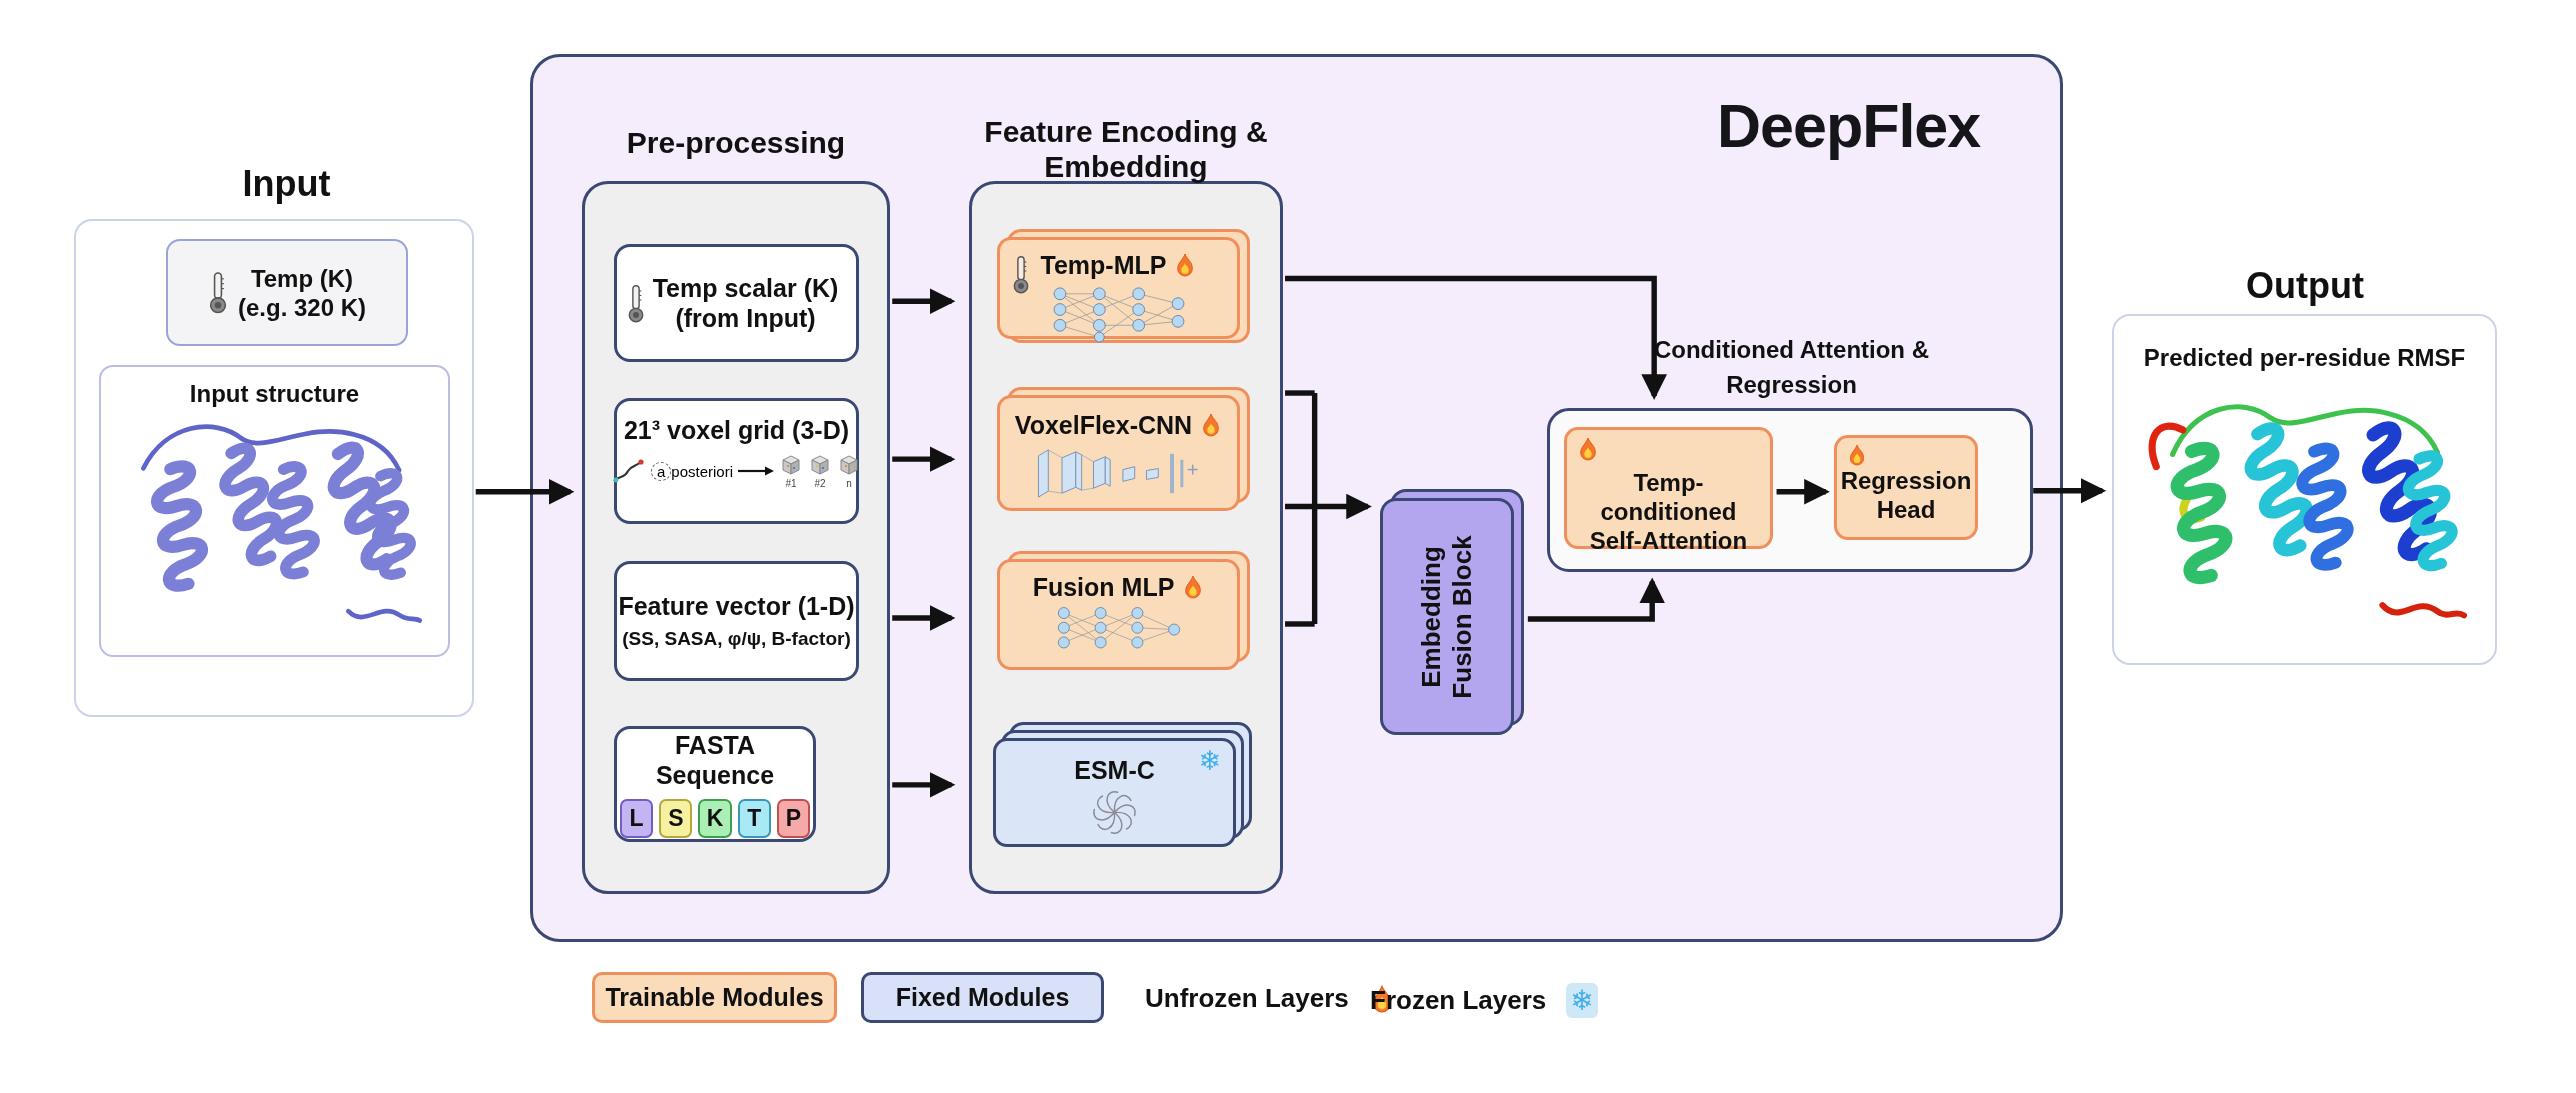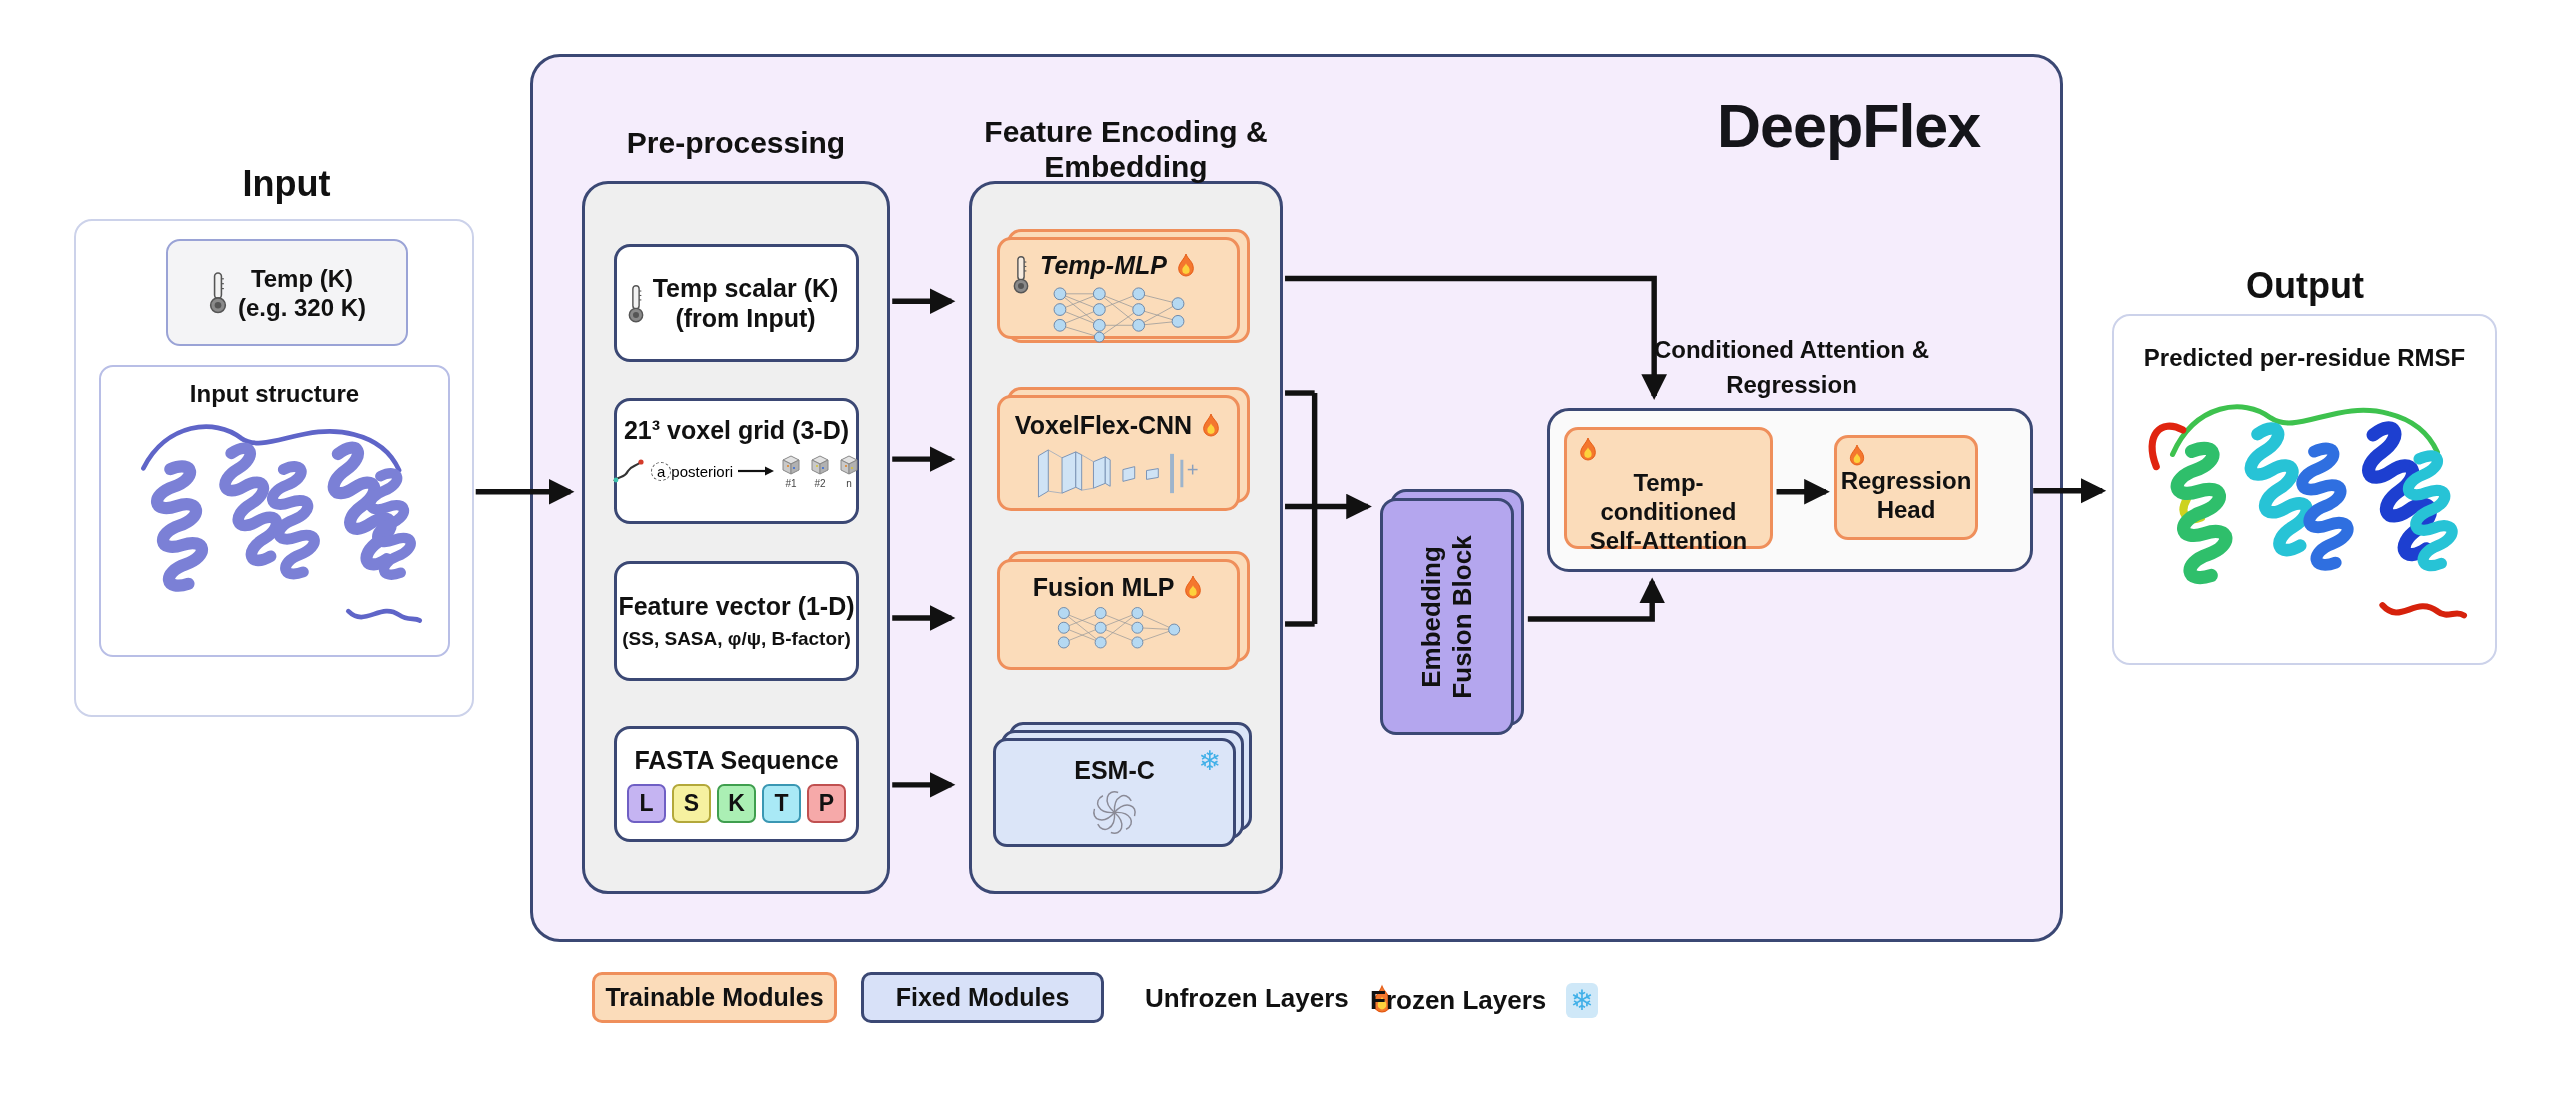--- a/index.html
+++ b/index.html
@@ -198,38 +198,38 @@
         <span class="cube-label">n</span>
       </span>
     </div>
   </div>
 
   <div class="abs white-card col" style="left:614px;top:561px;width:245px;height:120px;gap:6px;">
     <div class="title-25">Feature vector (1-D)</div>
     <div class="sub-19">(SS, SASA, φ/ψ, B-factor)</div>
   </div>
 
-  <div class="abs white-card col" style="left:614px;top:726px;width:245px;height:116px;gap:9px;">
+  <div class="abs white-card col" style="left:614px;top:726px;width:202px;height:116px;gap:9px;">
     <div class="title-25">FASTA  Sequence</div>
     <div class="ctr">
       <span class="tile tile-L">L</span>
       <span class="tile tile-S">S</span>
       <span class="tile tile-K">K</span>
       <span class="tile tile-T">T</span>
       <span class="tile tile-P">P</span>
     </div>
   </div>
 
   <div class="abs col hdg" style="left:978px;top:114px;width:296px;font-size:30px;line-height:35px;">
     <span>Feature Encoding &amp;</span>
     <span>Embedding</span>
   </div>
 
   <div class="abs orange-shadow" style="left:1007px;top:229px;width:243px;height:114px;"></div>
-  <div class="abs orange-card" style="left:997px;top:237px;width:243px;height:102px;font-style:italic;">
+  <div class="abs orange-card" style="left:997px;top:237px;width:243px;height:102px;">
     <span class="abs" style="left:12px;top:14px;">
       <svg width="18" height="41" viewBox="0 0 20 46">
         <rect x="6.5" y="3" width="7" height="26" rx="3.5" fill="#f7ece0" stroke="#555" stroke-width="1.6"></rect>
         <line x1="13.5" y1="9" x2="16" y2="9" stroke="#555" stroke-width="1.2"></line>
         <line x1="13.5" y1="14" x2="16" y2="14" stroke="#555" stroke-width="1.2"></line>
         <line x1="13.5" y1="19" x2="16" y2="19" stroke="#555" stroke-width="1.2"></line>
         <circle cx="10" cy="36" r="7.5" fill="#8a8a8a" stroke="#555" stroke-width="1.6"></circle>
         <circle cx="10" cy="36" r="3.4" fill="#555"></circle>
       </svg>
     </span>

